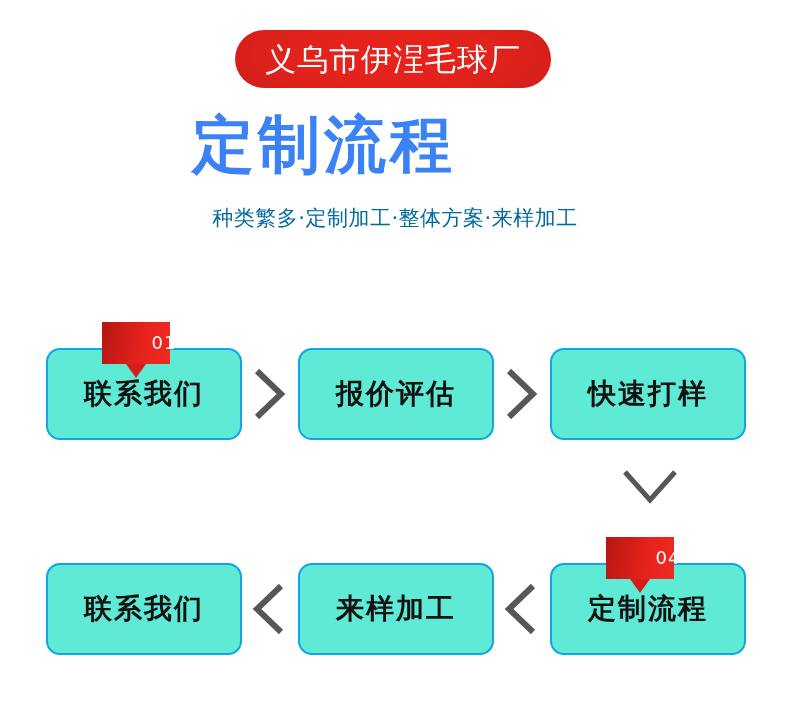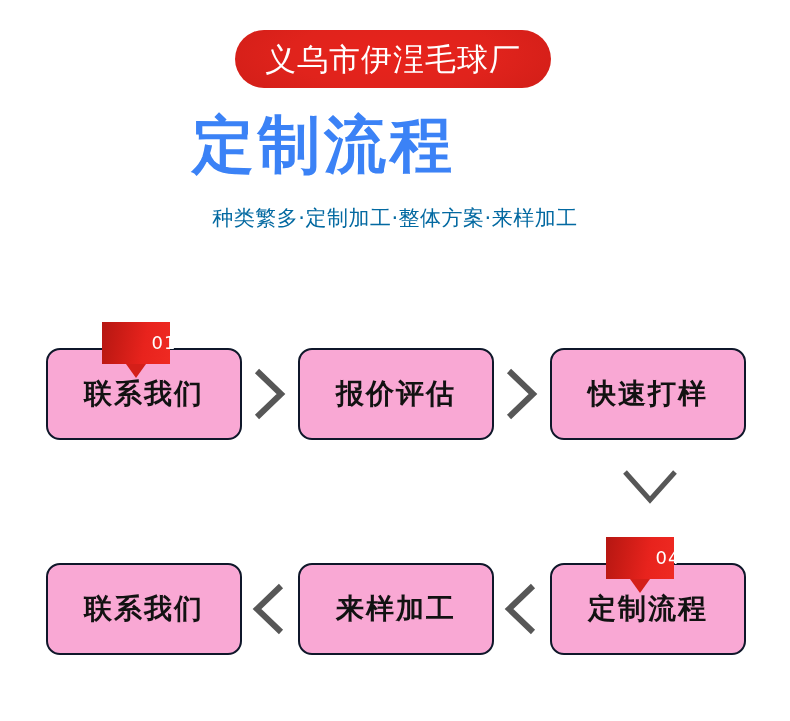--- a/index.html
+++ b/index.html
@@ -104,23 +104,23 @@
   .step.col2 { left: 298px; }
   .step.col3 { left: 550px; }
 
   .step-box {
     position: absolute;
     left: 0;
     top: 0;
     width: 196px;
     height: 92px;
     box-sizing: border-box;
-    border: 2px solid #0f172a;
+    border: 2px solid #0ea5e9;
     border-radius: 14px;
-    background: #f9a8d4;
+    background: #5eead4;
     display: flex;
     align-items: center;
     justify-content: center;
   }
 
   .step-label {
     color: #121212;
     font-size: 28px;
     font-weight: bold;
     letter-spacing: 2px;

